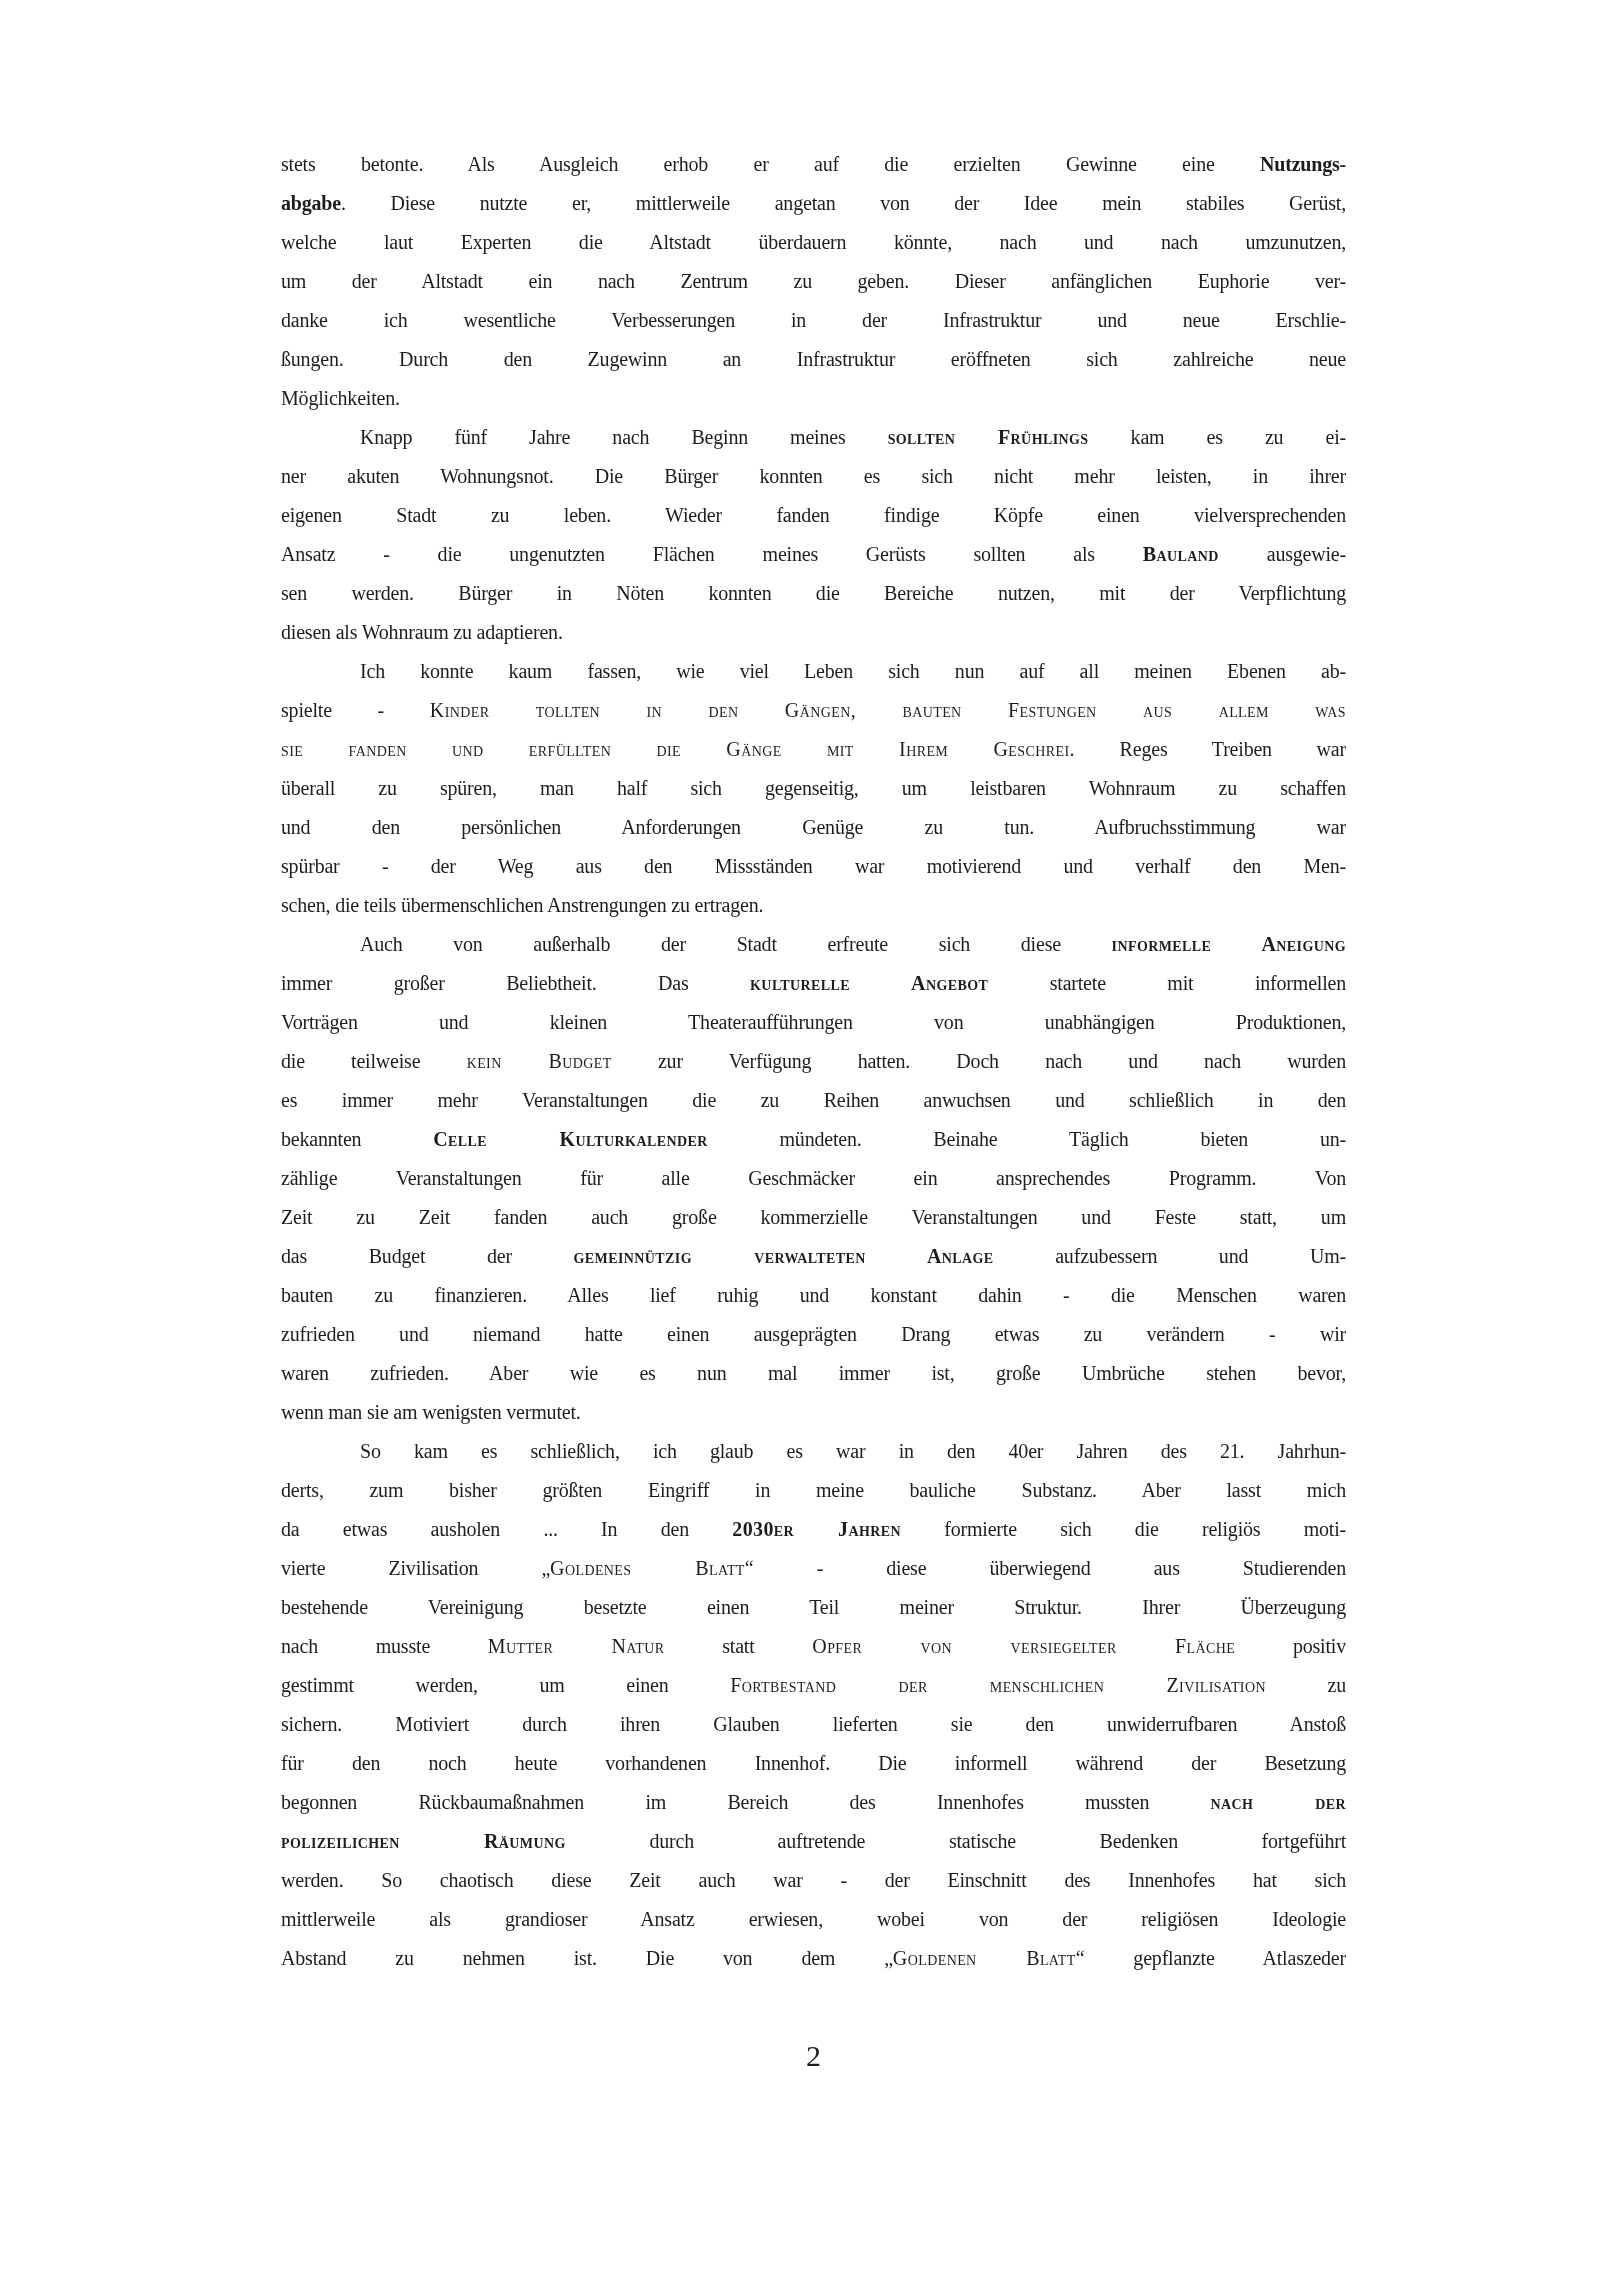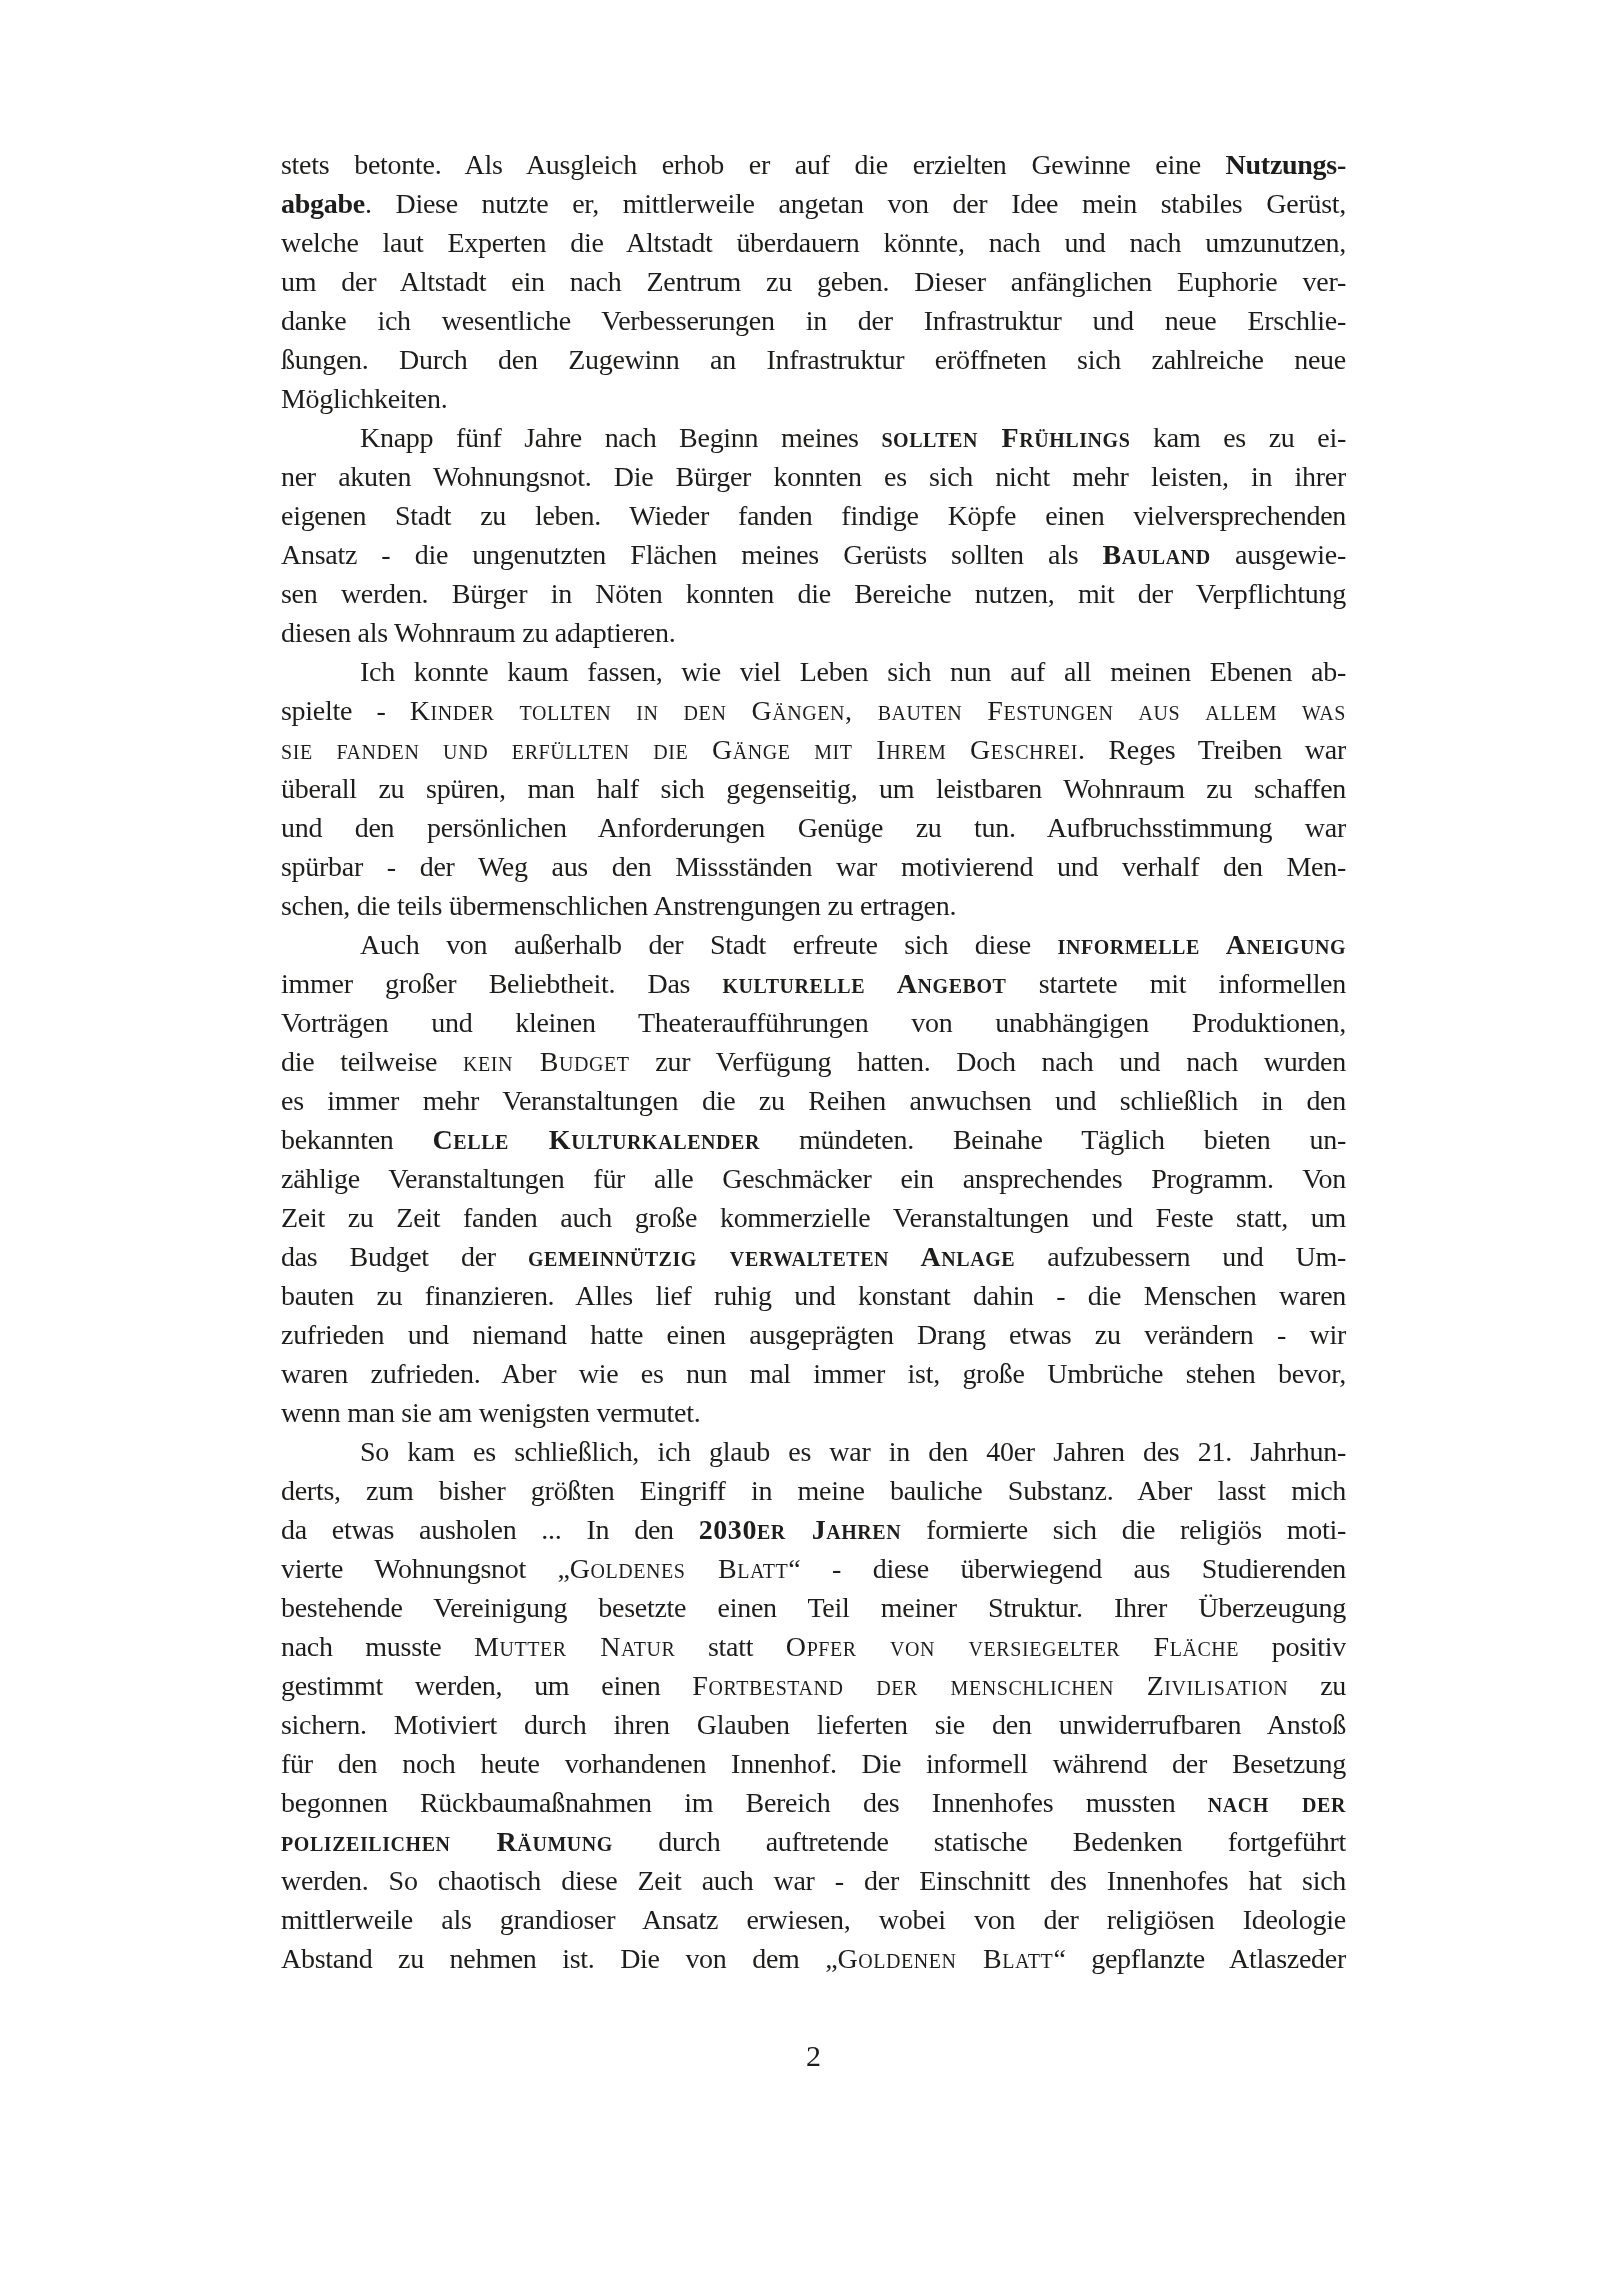--- a/index.html
+++ b/index.html
@@ -10,21 +10,21 @@
     background: #ffffff;
     font-family: "Liberation Serif", serif;
     color: #1d1d1b;
     overflow: hidden;
   }
   .body-text {
     position: absolute;
     left: 281px;
     top: 145px;
     width: 1065px;
-    font-size: 28px;
+    font-size: 20px;
     letter-spacing: -0.01em;
   }
   .line {
     height: 39px;
     line-height: 39px;
     text-align: justify;
     text-align-last: justify;
     overflow: hidden;
   }
   .line.para-end { text-align-last: left; }
@@ -78,21 +78,21 @@
       <div class="line"><span class="run-n">zählige Veranstaltungen für alle Geschmäcker ein ansprechendes Programm. Von</span></div>
       <div class="line"><span class="run-n">Zeit zu Zeit fanden auch große kommerzielle Veranstaltungen und Feste statt, um</span></div>
       <div class="line"><span class="run-n">das Budget der </span><span class="run-bsc">gemeinnützig verwalteten Anlage</span><span class="run-n"> aufzubessern und Um-</span></div>
       <div class="line"><span class="run-n">bauten zu finanzieren. Alles lief ruhig und konstant dahin - die Menschen waren</span></div>
       <div class="line"><span class="run-n">zufrieden und niemand hatte einen ausgeprägten Drang etwas zu verändern - wir</span></div>
       <div class="line"><span class="run-n">waren zufrieden. Aber wie es nun mal immer ist, </span><span class="run-i">große Umbrüche stehen bevor,</span></div>
       <div class="line para-end"><span class="run-i">wenn man sie am wenigsten vermutet.</span></div>
       <div class="line indent"><span class="run-n">So kam es schließlich, ich glaub es war in den 40er Jahren des 21. Jahrhun-</span></div>
       <div class="line"><span class="run-n">derts, zum bisher größten Eingriff in meine bauliche Substanz. Aber lasst mich</span></div>
       <div class="line"><span class="run-n">da etwas ausholen ... In den </span><span class="run-bsc">2030er Jahren</span><span class="run-n"> formierte sich die religiös moti-</span></div>
-      <div class="line"><span class="run-n">vierte Wohnungsnot „</span><span class="run-sc">Goldenes Blatt</span><span class="run-n">“ - diese überwiegend aus Studierenden</span></div>
+      <div class="line"><span class="run-n">vierte Zivilisation „</span><span class="run-sc">Goldenes Blatt</span><span class="run-n">“ - diese überwiegend aus Studierenden</span></div>
       <div class="line"><span class="run-n">bestehende Vereinigung besetzte einen Teil meiner Struktur. Ihrer Überzeugung</span></div>
       <div class="line"><span class="run-n">nach musste </span><span class="run-sc">Mutter Natur</span><span class="run-n"> statt </span><span class="run-sc">Opfer von versiegelter Fläche</span><span class="run-n"> positiv</span></div>
       <div class="line"><span class="run-n">gestimmt werden, um einen </span><span class="run-sc">Fortbestand der menschlichen Zivilisation</span><span class="run-n"> zu</span></div>
       <div class="line"><span class="run-n">sichern. Motiviert durch ihren Glauben lieferten sie den unwiderrufbaren Anstoß</span></div>
       <div class="line"><span class="run-n">für den noch heute vorhandenen Innenhof. Die informell während der Besetzung</span></div>
       <div class="line"><span class="run-n">begonnen Rückbaumaßnahmen im Bereich des Innenhofes mussten </span><span class="run-bsc">nach der</span></div>
       <div class="line"><span class="run-bsc">polizeilichen Räumung</span><span class="run-n"> durch auftretende statische Bedenken fortgeführt</span></div>
       <div class="line"><span class="run-n">werden. So chaotisch diese Zeit auch war - der Einschnitt des Innenhofes hat sich</span></div>
       <div class="line"><span class="run-n">mittlerweile als </span><span class="run-i">grandioser Ansatz</span><span class="run-n"> erwiesen, wobei von der religiösen Ideologie</span></div>
       <div class="line"><span class="run-n">Abstand zu nehmen ist. Die von dem „</span><span class="run-sc">Goldenen Blatt</span><span class="run-n">“ gepflanzte Atlaszeder</span></div>

